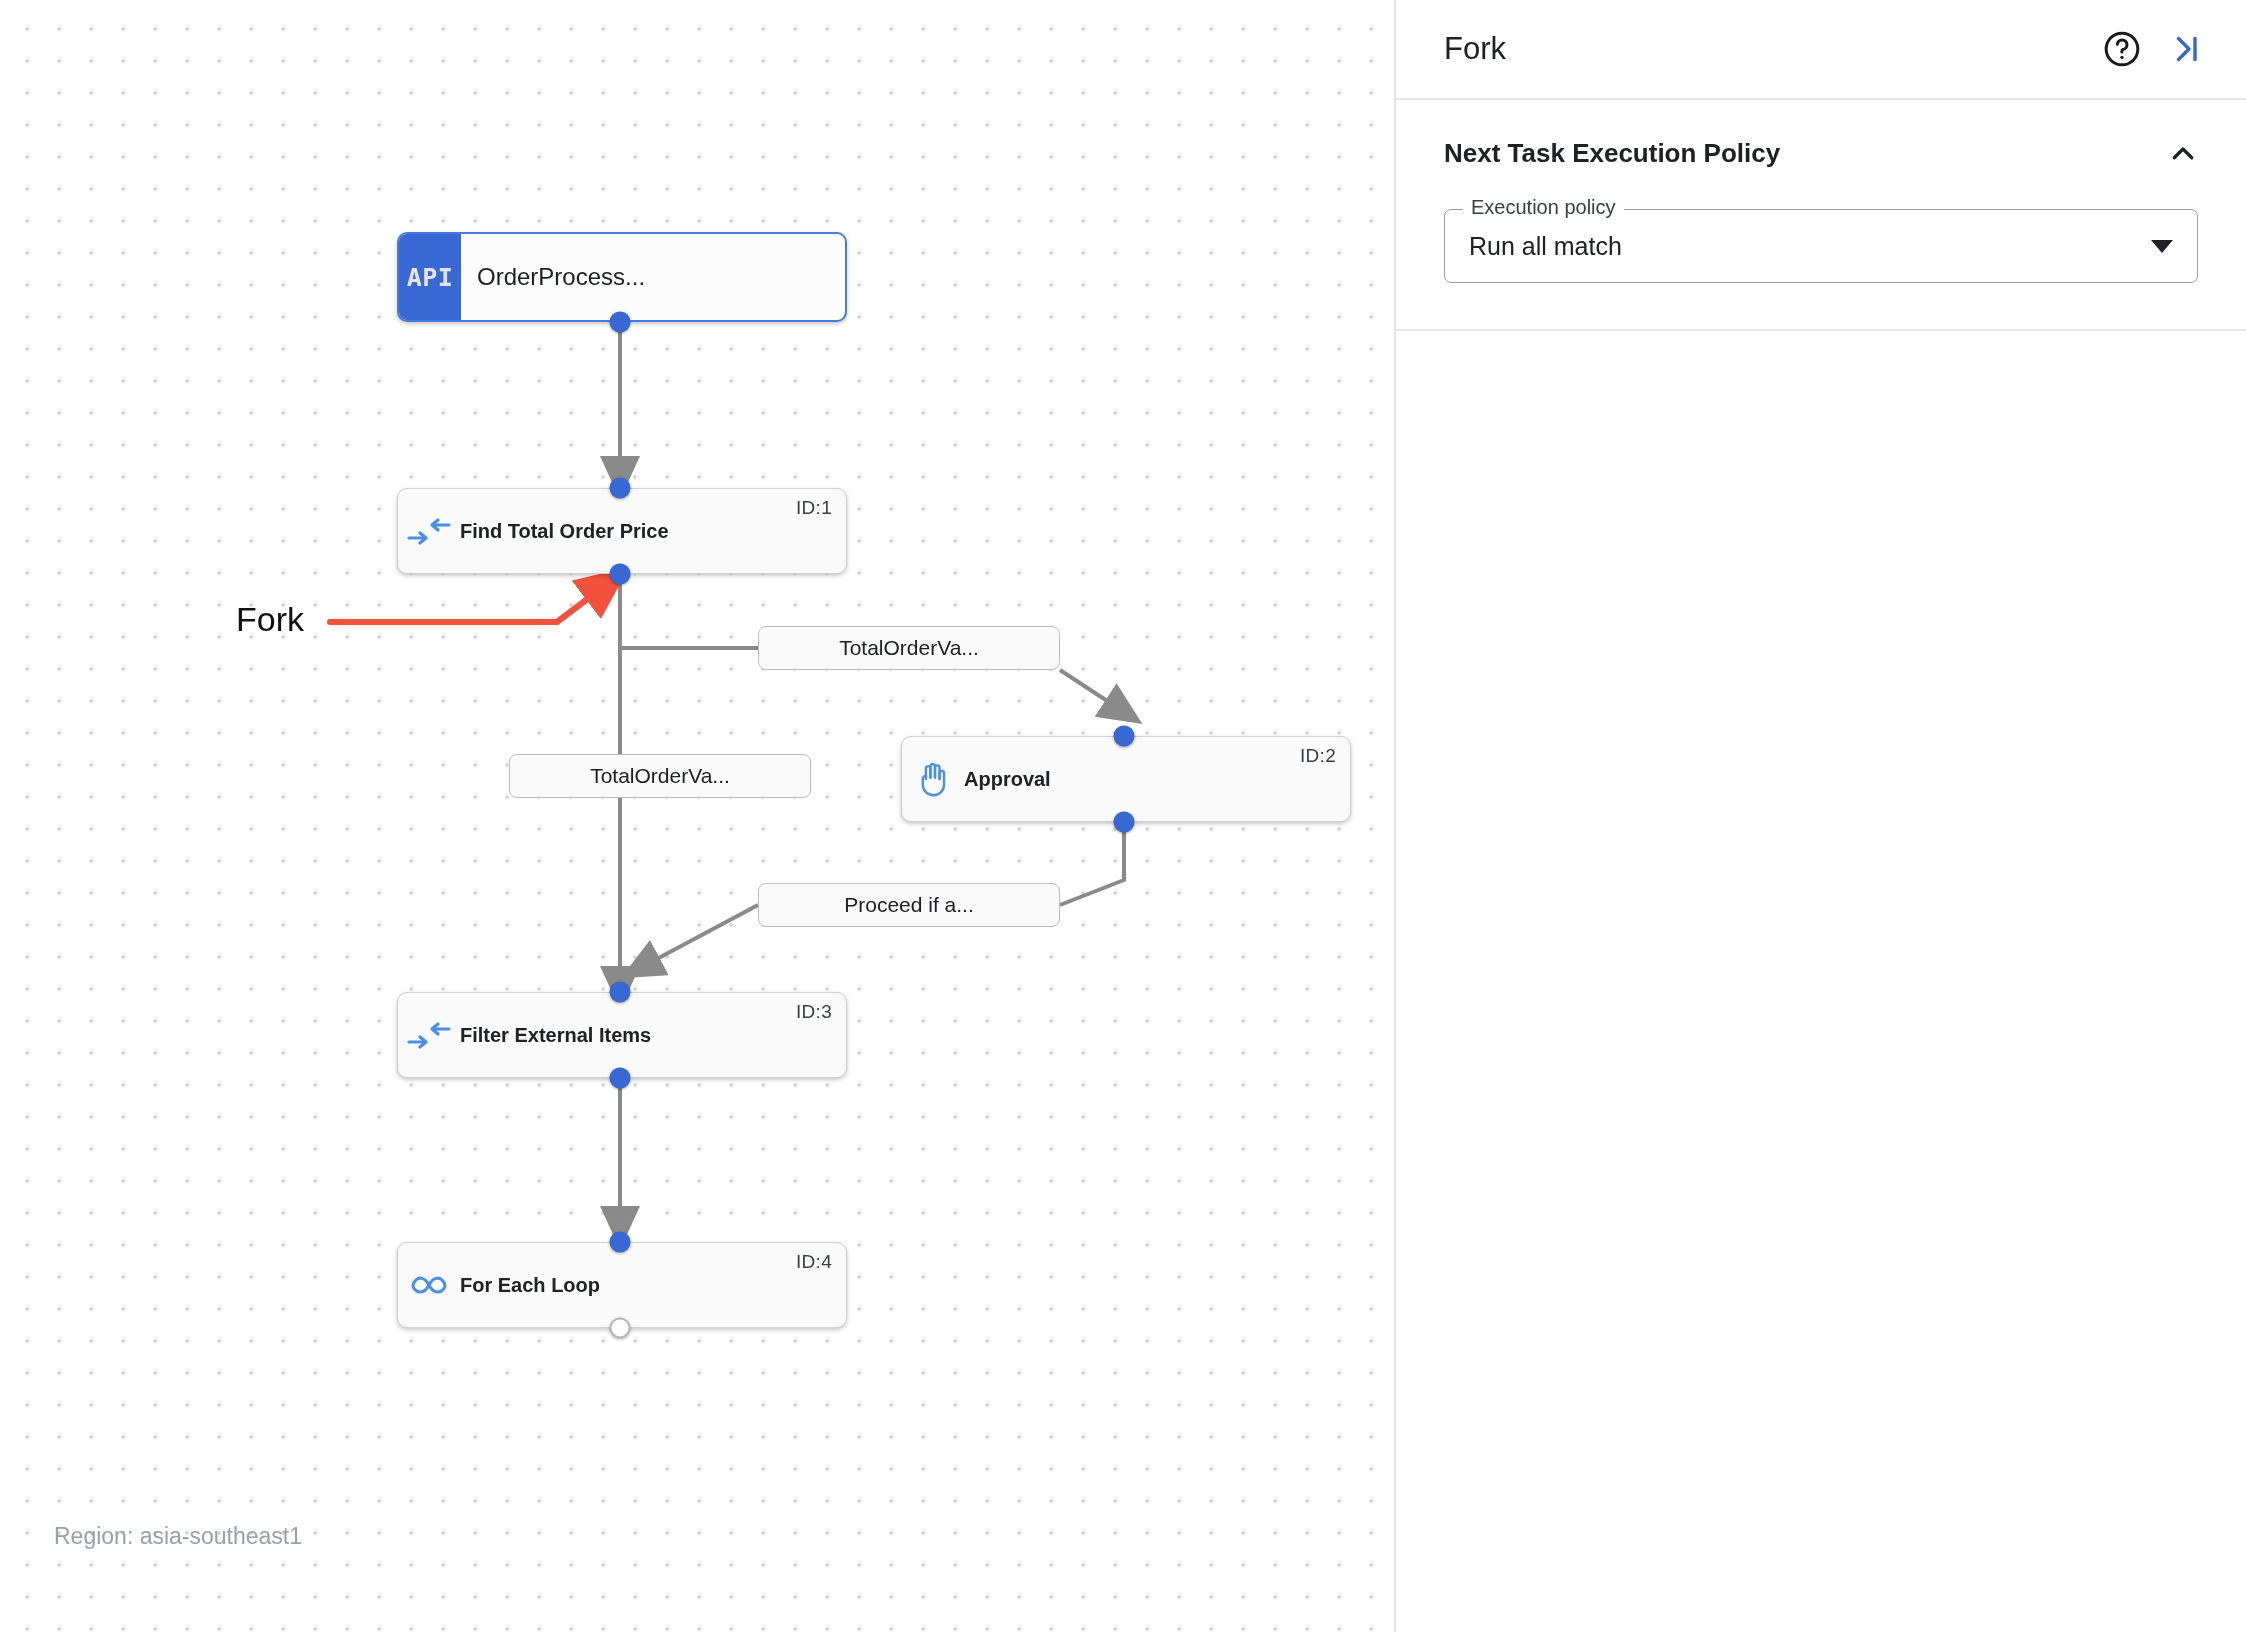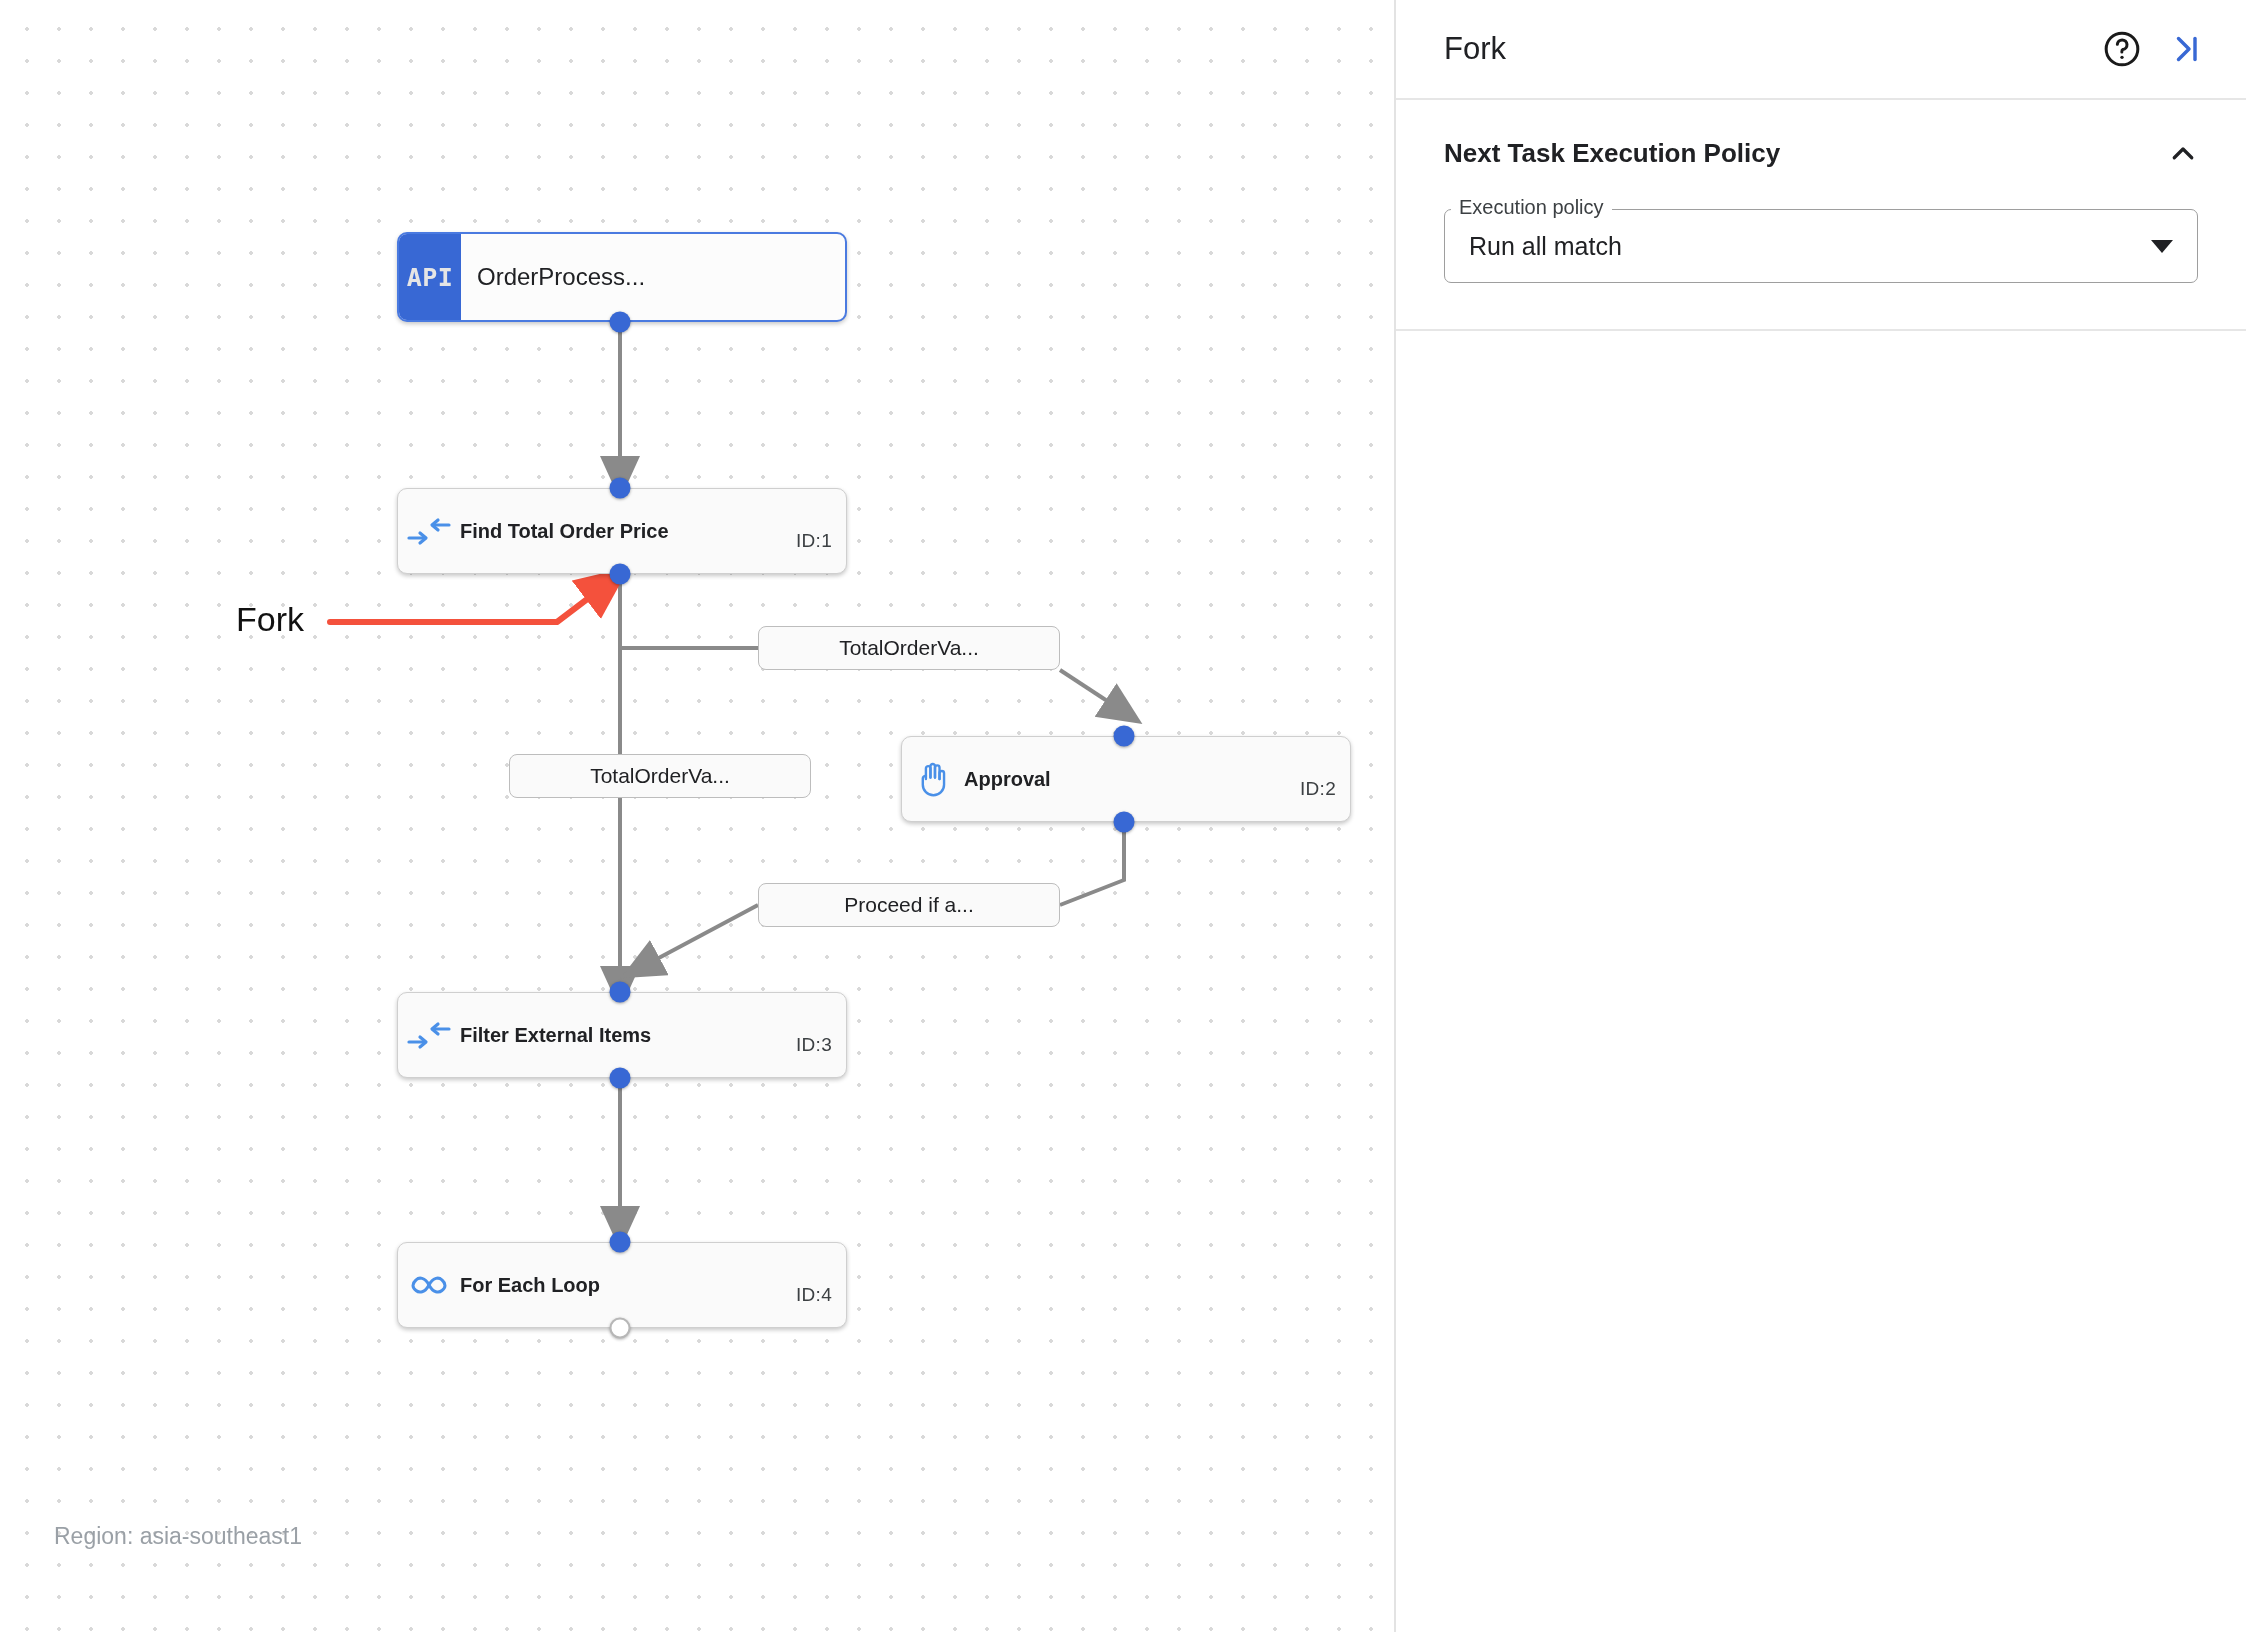--- a/index.html
+++ b/index.html
@@ -64,21 +64,20 @@
     white-space: nowrap;
   }
   .node.start .node-title { font-weight: 400; font-size: 24px; padding-left: 16px; }
   .node-id {
     position: absolute;
     top: 8px; right: 14px;
     font-size: 19px;
     color: #3c4043;
     font-family: "Liberation Sans", sans-serif;
     letter-spacing: .3px;
-    margin-top: 33px;
   }
 
   
   .dot {
     position: absolute;
     width: 21px; height: 21px;
     border-radius: 50%;
     background: #3868d4;
     box-shadow: 0 1px 3px rgba(0,0,0,.35);
     transform: translate(-50%, -50%);
@@ -148,21 +147,21 @@
   .field {
     position: relative;
     border: 1px solid #9e9e9e;
     border-radius: 7px;
     height: 74px;
     display: flex; align-items: center;
     padding: 0 24px;
   }
   .field-legend {
     position: absolute;
-    top: -14px; left: 6px;
+    top: -14px; left: 18px;
     background: #ffffff;
     padding: 0 8px;
     font-size: 20px;
     color: #3c4043;
   }
   .field-value { font-size: 25px; color: #202124; flex: 1; }
   .caret { width: 0; height: 0; border-left: 11px solid transparent; border-right: 11px solid transparent; border-top: 13px solid #202124; }
 </style>
 </head>
 <body>

